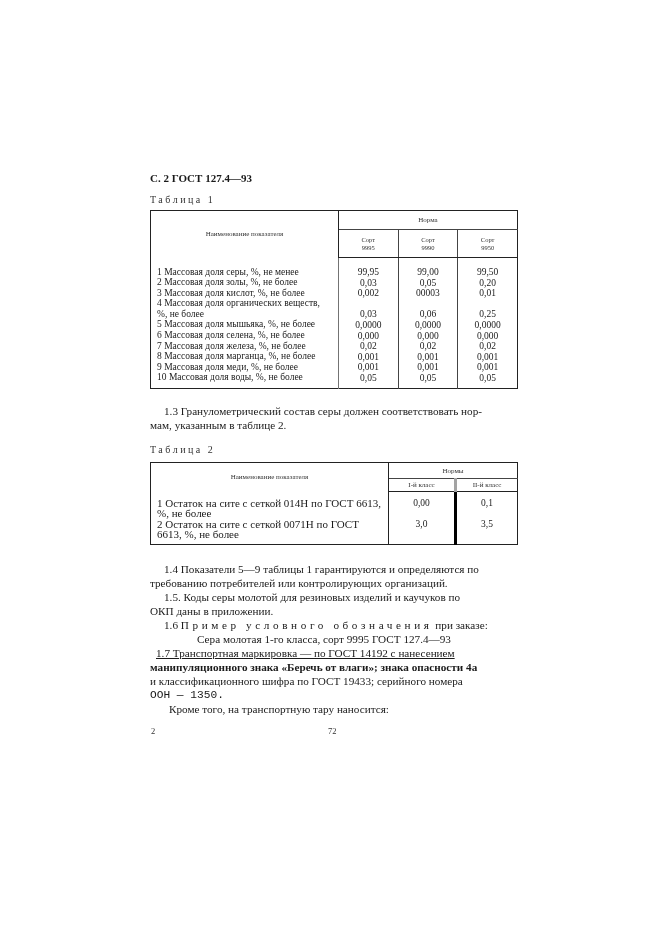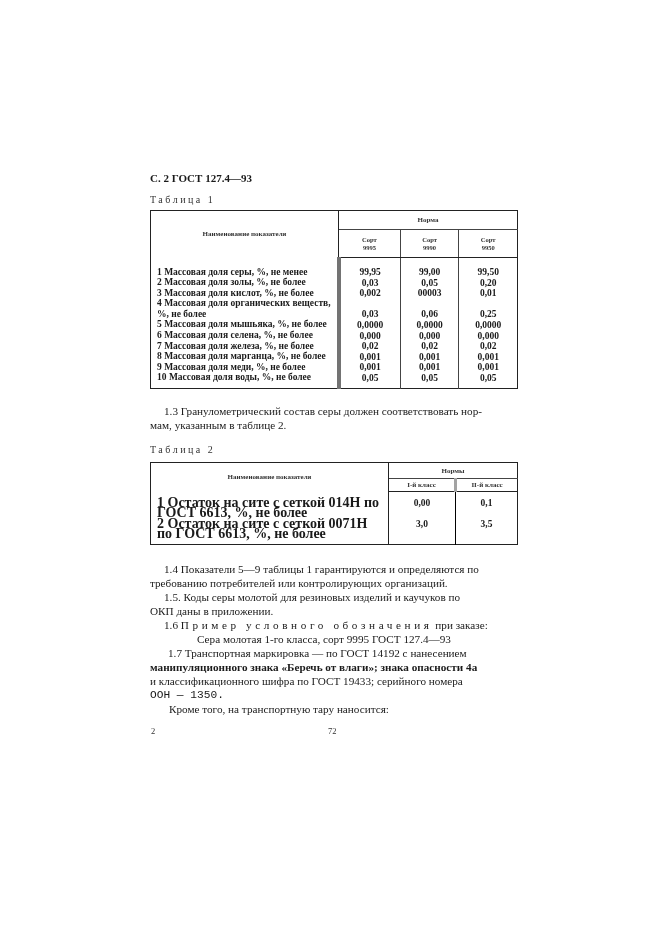--- a/index.html
+++ b/index.html
@@ -2,42 +2,42 @@
 <html><head>
 <meta charset="utf-8">
 <style>
   html, body { margin:0; padding:0; background:#ffffff; }
   body { width:661px; height:935px; position:relative; overflow:hidden;
          font-family:"Liberation Serif","DejaVu Serif",serif; color:#1a1a1a; }
   .abs { position:absolute; white-space:nowrap; }
   .hdr { left:150px; top:172px; font-size:11px; font-weight:bold; }
   .tcap { font-size:10px; letter-spacing:2.5px; color:#333; }
   table { position:absolute; border-collapse:collapse; font-size:9.5px; }
-  td, th { padding:0; font-weight:bold; }
+  td, th { padding:0; font-weight:normal; }
   .t1 { left:150px; top:210px; width:368px; border:1px solid #222; }
   .t1 .hname { width:187px; border-right:1px solid #222; text-align:center; font-size:7px; color:#333; height:46px; }
   .t1 .hnorm { text-align:center; font-size:7px; color:#333; height:18px; border-bottom:1px solid #444; }
   .t1 .hsub { text-align:center; font-size:6.5px; color:#333; line-height:8px; height:27px; border-bottom:1px solid #222; }
   .t1 .hsub.mid { border-left:1px solid #444; border-right:1px solid #444; }
   .t1 .body td { vertical-align:top; padding-top:9px; padding-bottom:4px; }
-  .t1 .names { border-right:4px solid #737373; padding-left:6px; font-size:9.5px; line-height:10.6px; }
+  .t1 .names { border-right:1px solid #737373; padding-left:6px; font-size:9.5px; line-height:10.6px; }
   .t1 .vals { text-align:center; font-size:9.5px; line-height:10.6px; }
   .t1 .vals.mid { border-left:1px solid #444; border-right:1px solid #444; }
   .names div, .vals div { height:10.6px; }
   .para { font-size:11.2px; line-height:14px; }
   .t2 { left:150px; top:462px; width:368px; border:1px solid #222; }
   .t2 .hname { width:237px; border-right:1px solid #222; text-align:center; font-size:7px; color:#333; height:28px; }
   .t2 .hnorm { text-align:center; font-size:7px; color:#333; height:15px; border-bottom:1px solid #444; }
   .t2 .hsub { text-align:center; font-size:7px; color:#333; height:12px; border-bottom:1px solid #222; }
   .t2 .hsub.first { border-right:3px solid #a3a3a3; width:65px; }
-  .t2 .names { border-right:1px solid #222; padding:6px 4px 4px 6px; font-size:14px; line-height:10.5px; white-space:normal; vertical-align:top; }
+  .t2 .names { border-right:1px solid #222; padding:6px 4px 4px 6px; font-size:11px; line-height:10.5px; white-space:normal; vertical-align:top; }
   .t2 .names div { height:auto; }
   .t2 .vals { text-align:center; vertical-align:top; padding-top:6px; font-size:9.5px; line-height:10.5px; }
   .t2 .vals div { height:21px; }
-  .t2 .vals.first { border-right:1px solid #000000; }
+  .t2 .vals.first { border-right:3px solid #000000; }
   .foot { font-size:8.5px; color:#333; top:726px; }
 </style>
 </head>
 <body>
 
 <div class="abs hdr">С. 2 ГОСТ 127.4—93</div>
 
 <div class="abs tcap" style="left:150px;top:194px;">Таблица 1</div>
 
 <table class="t1">
@@ -152,20 +152,20 @@
 <div class="abs para" style="left:164px;top:562px;">1.4 Показатели 5—9 таблицы 1 гарантируются и определяются по</div>
 <div class="abs para" style="left:150px;top:576px;">требованию потребителей или контролирующих организаций.</div>
 <div class="abs para" style="left:164px;top:590px;">1.5. Коды серы молотой для резиновых изделий и каучуков по</div>
 <div class="abs para" style="left:150px;top:604px;">ОКП даны в приложении.</div>
 <div class="abs para" style="left:164px;top:618px;">
   <span>1.6</span>
   <span style="letter-spacing:3.6px;">Пример условного обозначения</span>
   <span>при заказе:</span>
 </div>
 <div class="abs para" style="left:197px;top:632px;">Сера молотая 1-го класса, сорт 9995 ГОСТ 127.4—93</div>
-<div class="abs para" style="left:168px;top:646px;">1.7 Транспортная маркировка — по ГОСТ 14192 с нанесением</div>
+<div class="abs para" style="left:156px;top:646px;text-decoration:underline;">1.7 Транспортная маркировка — по ГОСТ 14192 с нанесением</div>
 <div class="abs para" style="left:150px;top:660px;font-weight:bold;">манипуляционного знака «Беречь от влаги»; знака опасности 4а</div>
 <div class="abs para" style="left:150px;top:674px;">и классификационного шифра по ГОСТ 19433; серийного номера</div>
 <div class="abs para" style="left:150px;top:688px;font-family:Liberation Mono, monospace;">ООН — 1350.</div>
 <div class="abs para" style="left:169px;top:702px;">Кроме того, на транспортную тару наносится:</div>
 
 <div class="abs foot" style="left:151px;">2</div>
 <div class="abs foot" style="left:328px;">72</div>
 
 </body></html>

